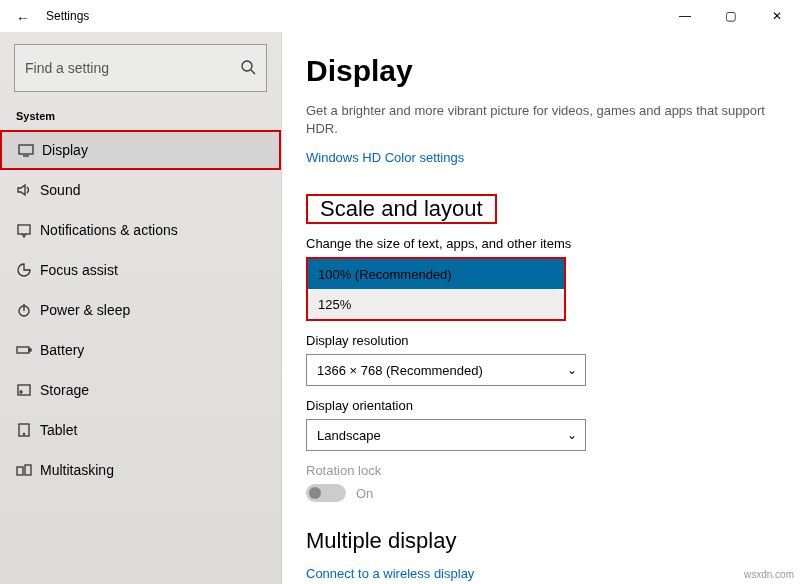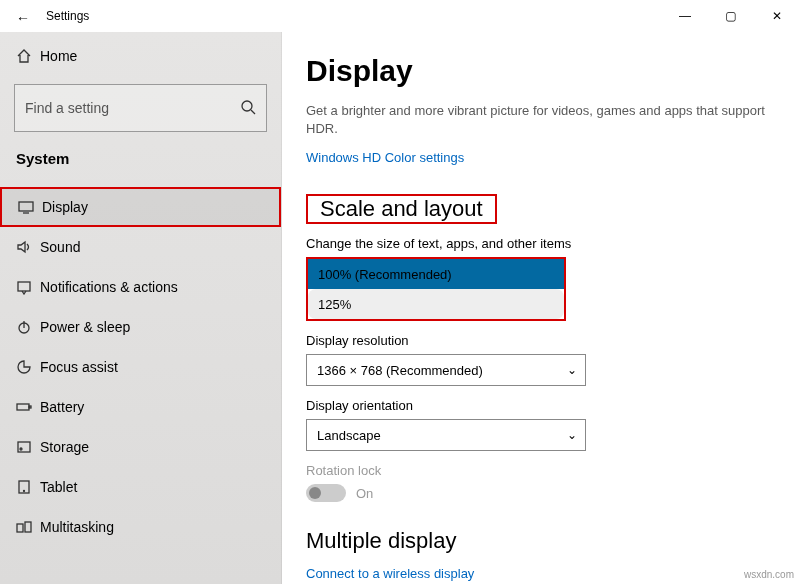--- a/index.html
+++ b/index.html
@@ -10,21 +10,21 @@
 .win-controls { position: absolute; right: 0; top: 0; display: flex; }
 .win-controls div { width: 46px; height: 32px; display: flex; align-items: center; justify-content: center; font-size: 12px; cursor: pointer; }
 .layout { display: flex; height: 552px; }
 .sidebar { width: 282px; background: linear-gradient(180deg, #e6e5e4, #dcdbda); padding-top: 4px; border-right: 1px solid rgba(0,0,0,0.05); }
 .content { flex: 1; padding: 0 24px 0 24px; overflow: hidden; }
 .nav-item { display: flex; align-items: center; height: 40px; padding: 0 16px; font-size: 14px; cursor: pointer; }
 .nav-item .icon { width: 24px; display: flex; }
 .nav-item.selected { background: rgba(0,0,0,0.06); }
 .search { margin: 8px 14px 14px 14px; height: 48px; border: 1px solid #9a9a9a; background: rgba(255,255,255,0.25); display: flex; align-items: center; padding: 0 10px; color: #555; font-size: 14px; }
 .search span.glass { margin-left: auto; }
-.category { padding: 4px 16px 20px 16px; font-weight: 600; font-size: 15px; }
+.category { padding: 4px 16px 8px 16px; font-weight: 600; font-size: 11px; }
 .highlight-red { border: 2.5px solid #d40000; }
 h1 { font-weight: 600; font-size: 30px; margin: 22px 0 14px 0; }
 h2 { font-weight: 400; font-size: 22px; margin: 28px 0 10px 0; }
 .desc { color: #5a5a5a; font-size: 13px; line-height: 1.4; }
 .link { color: #0067c0; font-size: 13px; cursor: pointer; display: inline-block; }
 .label { font-size: 13px; margin: 12px 0 6px 0; }
 .dropdown { width: 280px; height: 32px; border: 1px solid #888; display: flex; align-items: center; padding: 0 10px; font-size: 13px; position: relative; }
 .dropdown .chev { position: absolute; right: 8px; font-size: 12px; }
 .scale-box { width: 260px; border: 2.5px solid #d40000; }
 .scale-opt { height: 30px; display: flex; align-items: center; padding: 0 10px; font-size: 13px; }
@@ -45,28 +45,20 @@
   <div class="title">Settings</div>
   <div class="win-controls">
     <div>—</div>
     <div>▢</div>
     <div>✕</div>
   </div>
 </div>
 
 <div class="layout">
   <div class="sidebar">
-    <div class="nav-item">
-      <span class="icon">
-          <svg viewBox="0 0 16 16">
-            <path d="M2 8 L8 2 L14 8 M4 7 V14 H12 V7"></path>
-          </svg>
-        </span>
-      <span>Home</span>
-    </div>
     <div class="search">
       <span>Find a setting</span>
       <span class="glass"><svg viewBox="0 0 16 16">
             <circle cx="7" cy="7" r="5"></circle>
             <path d="M11 11 L15 15"></path>
           </svg></span>
     </div>
     <div class="category">System</div>
 
     <div class="nav-item selected highlight-red">
@@ -91,33 +83,33 @@
           <svg viewBox="0 0 16 16">
             <rect x="2" y="3" width="12" height="9"></rect>
             <path d="M6 12 L8 15 L10 12"></path>
           </svg>
         </span>
       <span>Notifications &amp; actions</span>
     </div>
     <div class="nav-item">
       <span class="icon">
           <svg viewBox="0 0 16 16">
+            <path d="M8 2 A6 6 0 1 0 14 8 H8 Z"></path>
+          </svg>
+        </span>
+      <span>Focus assist</span>
+    </div>
+    <div class="nav-item">
+      <span class="icon">
+          <svg viewBox="0 0 16 16">
             <circle cx="8" cy="9" r="5"></circle>
             <path d="M8 2 V9"></path>
           </svg>
         </span>
       <span>Power &amp; sleep</span>
-    </div>
-    <div class="nav-item">
-      <span class="icon">
-          <svg viewBox="0 0 16 16">
-            <path d="M8 2 A6 6 0 1 0 14 8 H8 Z"></path>
-          </svg>
-        </span>
-      <span>Focus assist</span>
     </div>
     <div class="nav-item">
       <span class="icon">
           <svg viewBox="0 0 16 16">
             <rect x="1" y="5" width="12" height="6"></rect>
             <rect x="13" y="7" width="2" height="2"></rect>
           </svg>
         </span>
       <span>Battery</span>
     </div>

